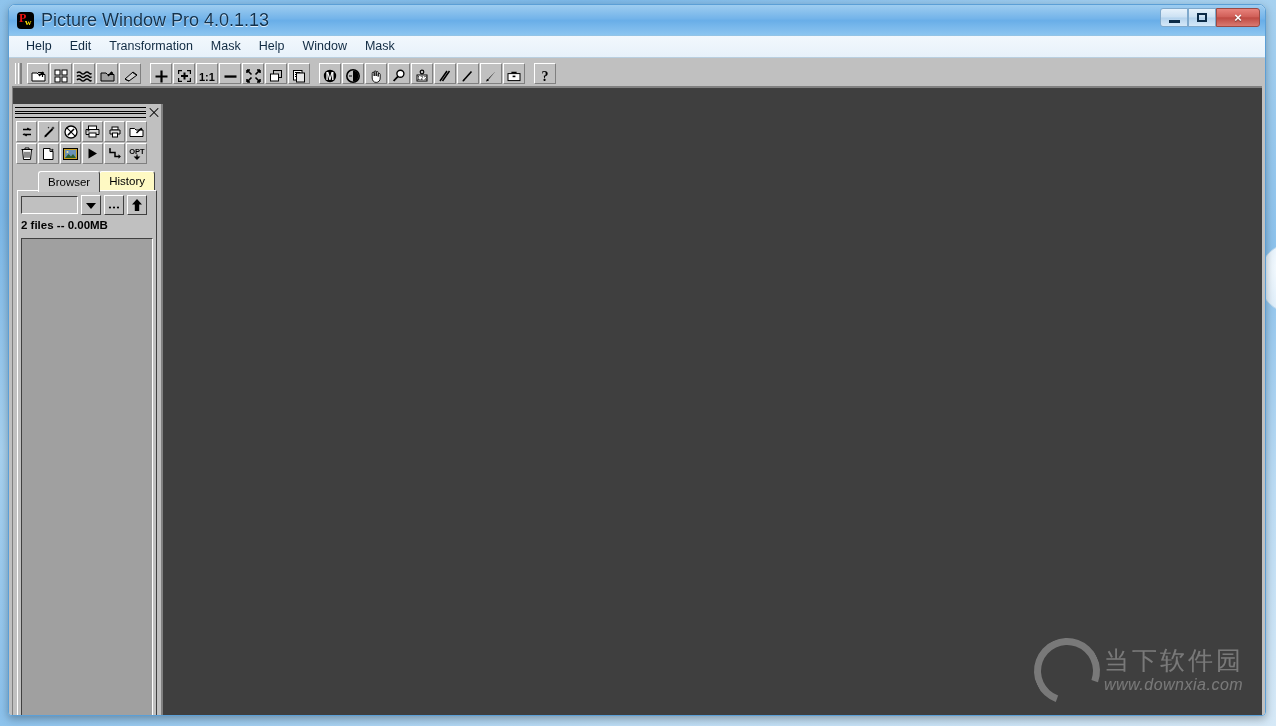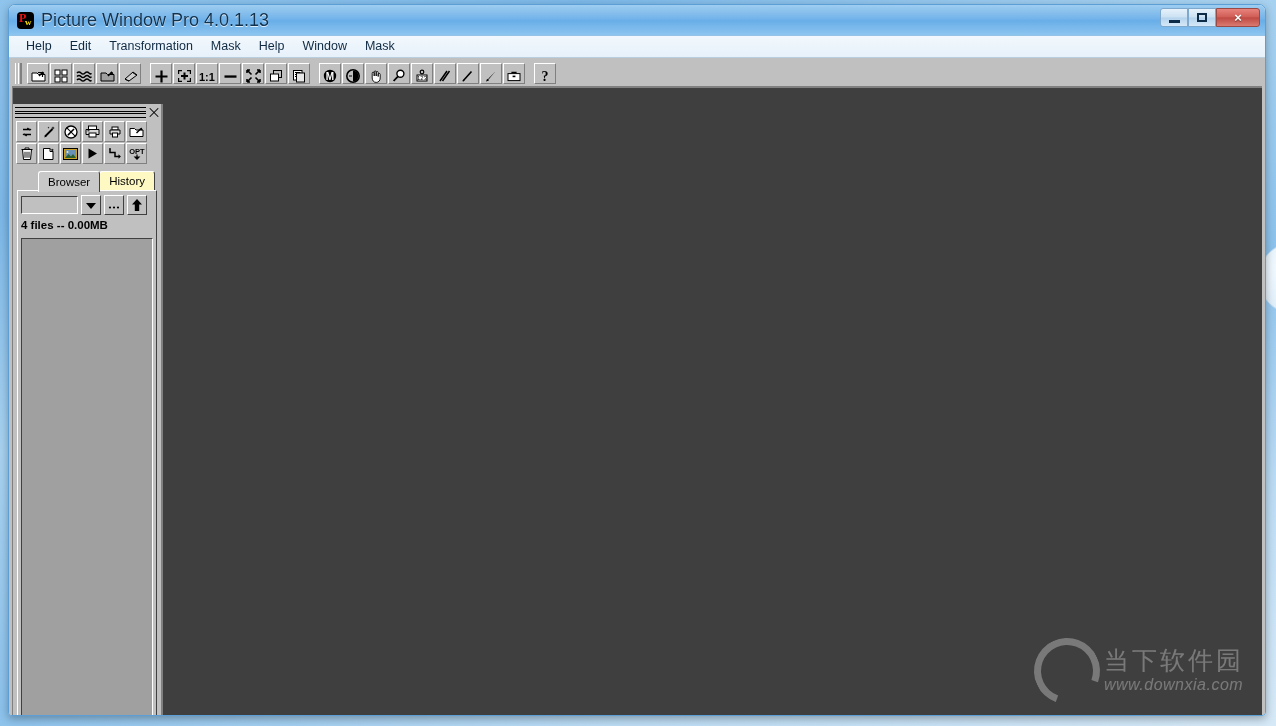--- a/index.html
+++ b/index.html
@@ -637,21 +637,21 @@
                 <circle cx="11" cy="7.5" r="1.1" fill="#000"></circle>
               </svg>
             </div>
             <div class="path-btn">
               <svg width="12" height="14" viewBox="0 0 12 14">
                 <path d="M6 1L11 6.5H8.2V13H3.8V6.5H1z" fill="#000"></path>
               </svg>
             </div>
           </div>
 
-          <div id="file-status">4 files -- 0.00MB</div>
+          <div id="file-status">2 files -- 0.00MB</div>
 
           <div id="thumb-area"></div>
         </div>
       </div>
 
       <div id="watermark">
         <div id="wm-ring"></div>
         <div id="wm-text">
           <div id="wm-cn">当下软件园</div>
           <div id="wm-url">www.downxia.com</div>

